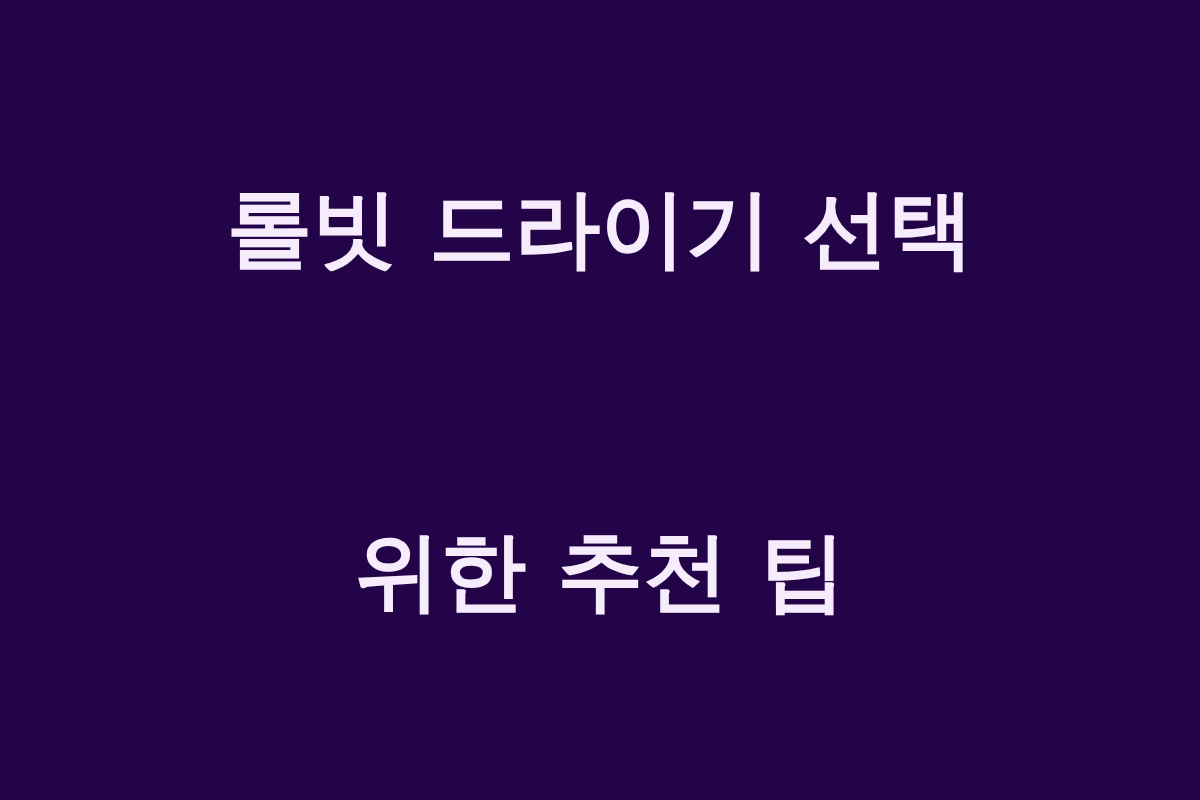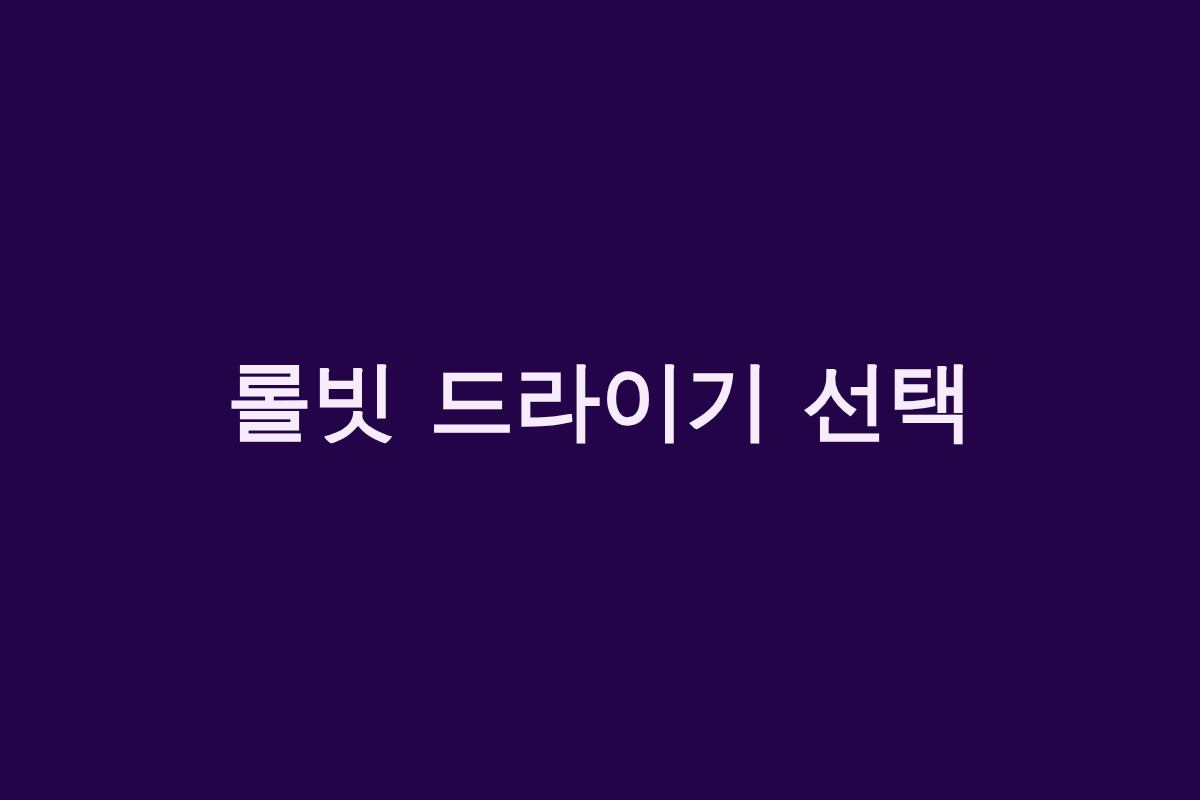--- a/index.html
+++ b/index.html
@@ -54,16 +54,17 @@
   }
 </style>
 </head>
 <body>
 
 <div class="banner" style="background-color: rgb(35, 4, 72);">
 
   <div class="title-block">
     <h1 class="title-text" style="color: rgb(246, 236, 251);">
       <span class="title-line">롤빗 드라이기 선택</span>
+      <span class="title-line">위한 추천 팁</span>
     </h1>
   </div>
 
 </div>
 
 </body></html>

